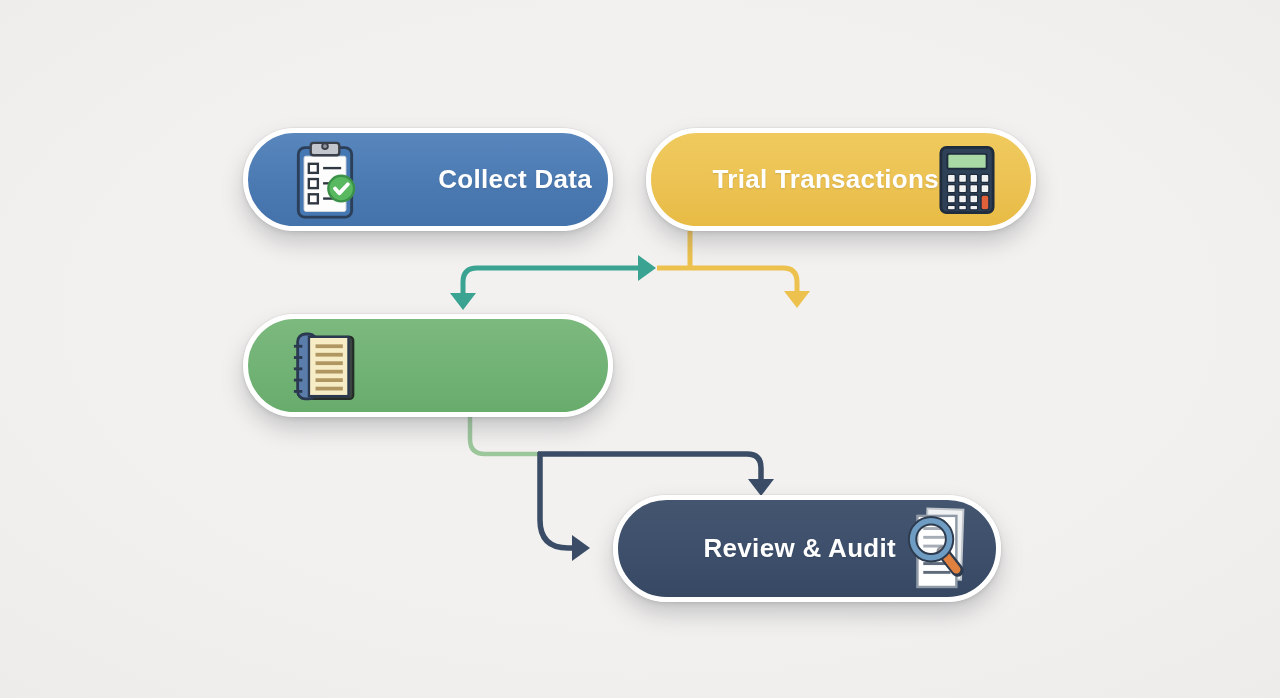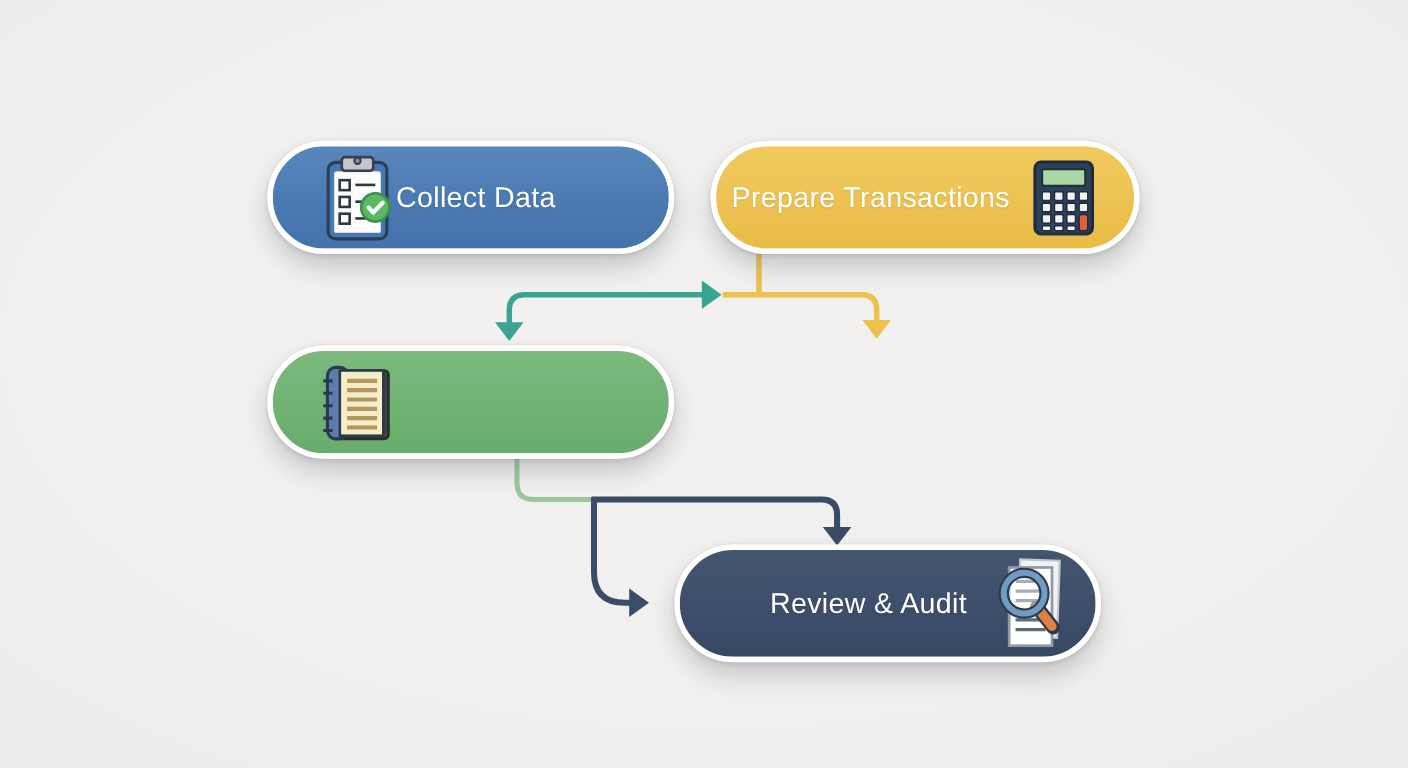--- a/index.html
+++ b/index.html
@@ -12,21 +12,21 @@
     position:relative;width:1280px;height:698px;
     background:radial-gradient(115% 115% at 50% 45%, #f2f1ef 35%, #ebeae8 75%, #e5e4e2 100%);
   }
   .connector-layer{position:absolute;inset:0;z-index:1;}
   .node{
     position:absolute;z-index:2;display:flex;align-items:center;
     border:5px solid #ffffff;box-sizing:border-box;
     box-shadow:0 12px 22px rgba(110,110,118,0.32), 0 2px 5px rgba(0,0,0,0.10), 0 0 0 1px rgba(0,0,0,0.03);
   }
   .node .label{
-    flex:1;text-align:left;color:#ffffff;font-weight:400;
+    flex:1;text-align:right;color:#ffffff;font-weight:700;
     letter-spacing:0.3px;text-shadow:0 1px 2px rgba(0,0,0,0.12);
   }
   .icon-wrap{display:flex;align-items:center;justify-content:center;flex:0 0 auto;}
   
   .node-collect      {left:243px;top:128px;width:370px;height:103px;border-radius:52px;padding:0 16px 0 42px;
                       background:linear-gradient(180deg,#5886bd 0%,#4a79b1 60%,#4472aa 100%);}
   .node-record       {left:646px;top:128px;width:390px;height:103px;border-radius:52px;padding:0 36px 0 14px;
                       background:linear-gradient(180deg,#f0ca5e 0%,#ecc253 55%,#e7bb44 100%);}
   .node-prepare      {left:243px;top:314px;width:370px;height:103px;border-radius:52px;padding:0 10px 0 44px;
                       background:linear-gradient(180deg,#7cb97e 0%,#71b275 55%,#68ac6c 100%);}
@@ -83,21 +83,21 @@
         <line x1="34" y1="45.5" x2="53" y2="45.5" stroke="#2f3742" stroke-width="2.5"></line>
         <line x1="34" y1="61.5" x2="53" y2="61.5" stroke="#2f3742" stroke-width="2.5"></line>
         <circle cx="53" cy="51" r="13.5" fill="#58b961" stroke="#3c9149" stroke-width="2.5"></circle>
         <path d="M 46.5,51 L 51,56 L 60,46.5" fill="none" stroke="#ffffff" stroke-width="4" stroke-linecap="round" stroke-linejoin="round"></path>
       </svg>
     </span>
     <span class="label">Collect Data</span>
   </div>
 
   <div class="node node-record">
-    <span class="label">Prepare Transactions</span>
+    <span class="label">Trial Transactions</span>
     <span class="icon-wrap">
       <svg width="56" height="70" viewBox="0 0 60 74">
         <rect x="2" y="2" width="56" height="70" rx="6" fill="#2f4157" stroke="#1e2c3e" stroke-width="3"></rect>
         <rect x="9" y="9" width="42" height="16" rx="2" fill="#a9d9a4" stroke="#1e2c3e" stroke-width="2"></rect>
         <rect x="9" y="31" width="8.5" height="8.5" rx="1.5" fill="#f2f2f2" stroke="#1e2c3e" stroke-width="1.5"></rect>
         <rect x="21" y="31" width="8.5" height="8.5" rx="1.5" fill="#f2f2f2" stroke="#1e2c3e" stroke-width="1.5"></rect>
         <rect x="33" y="31" width="8.5" height="8.5" rx="1.5" fill="#f2f2f2" stroke="#1e2c3e" stroke-width="1.5"></rect>
         <rect x="45" y="31" width="8.5" height="8.5" rx="1.5" fill="#f2f2f2" stroke="#1e2c3e" stroke-width="1.5"></rect>
         <rect x="9" y="42" width="8.5" height="8.5" rx="1.5" fill="#f2f2f2" stroke="#1e2c3e" stroke-width="1.5"></rect>
         <rect x="21" y="42" width="8.5" height="8.5" rx="1.5" fill="#f2f2f2" stroke="#1e2c3e" stroke-width="1.5"></rect>

